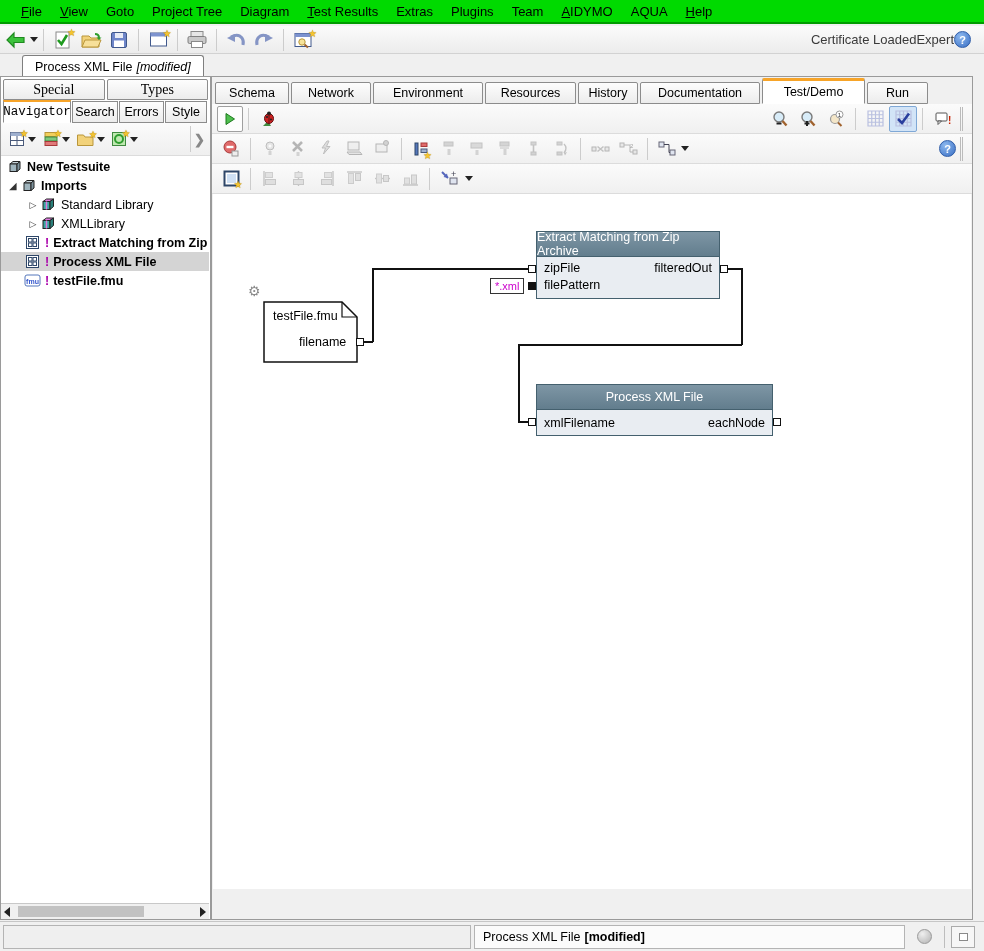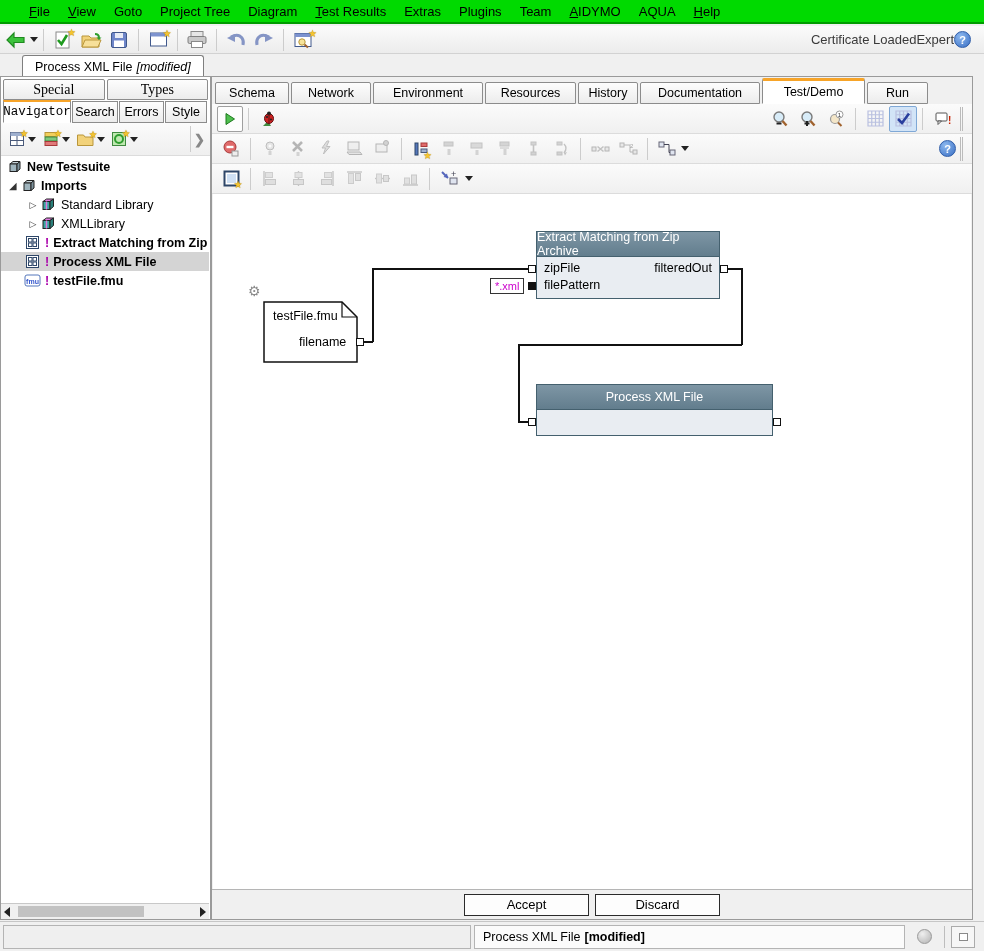--- a/index.html
+++ b/index.html
@@ -4,21 +4,21 @@
 <style>
   * { box-sizing: border-box; }
   html,body { margin:0; padding:0; }
   body {
     width:984px; height:951px; position:relative; overflow:hidden;
     background:#f0f0f0; font-family:"Liberation Sans", sans-serif; font-size:13px; color:#000;
   }
   
   .menubar { position:absolute; left:0; top:0; width:984px; height:24px;
     background:#00da00; border-bottom:2px solid #009c00;
-    display:flex; align-items:center; padding-left:20px;text-align:right; }
+    display:flex; align-items:center; padding-left:12px;text-align:right; }
   .mi { padding:0 9px; cursor:default; white-space:nowrap; }
   .mi .u { text-decoration:underline; }
   
   .toolbar { position:absolute; left:0; top:26px; width:984px; height:28px;
     background:linear-gradient(#fbfbfb,#ececec); border-bottom:1px solid #d2d2d2;
     display:flex; align-items:center; padding:0 5px; }
   .tbtn { height:26px; min-width:28px; display:flex; align-items:center; justify-content:center; position:relative; }
   .tsep { width:1px; height:22px; background:#cccccc; margin:0 5px; flex:none; }
   .chev { width:0; height:0; border-left:4px solid transparent; border-right:4px solid transparent; border-top:5px solid #222; margin-left:3px; }
   .tright { margin-left:auto; display:flex; align-items:center; color:#3a3a3a; padding-right:8px; }
@@ -705,29 +705,29 @@
         <polygon points="1,1 79,1 94,16 94,61 1,61" fill="#fff" stroke="#111" stroke-width="1.5"></polygon>
         <polyline points="79,1 79,16 94,16" fill="none" stroke="#111" stroke-width="1.2"></polyline>
       </svg>
     <div class="fmu-title" style="left:60px;top:115px">testFile.fmu</div>
     <div class="fmu-title" style="left:86px;top:141px">filename</div>
     <div class="port" style="left:143px;top:144px"></div>
     <div class="gearglyph" style="left:35px;top:90px">⚙</div>
 
     <div class="dblock" style="left:323px;top:190px;width:237px;height:52px">
       <div class="dhead">Process XML File</div>
+      <div class="prow" style="height:22px;align-items:center">
+        <span>xmlFilename</span>
+        <span>eachNode</span>
+      </div>
     </div>
     <div class="port" style="left:315px;top:224px"></div>
     <div class="port" style="left:560px;top:224px"></div>
   </div>
 
-  <div class="ed-footer">
-    <div class="pbtn">Accept</div>
-    <div class="pbtn">Discard</div>
-  </div>
 </div>
 
 <div class="statusbar">
   <div class="ss1"></div>
   <div class="ss2">
     <span>Process XML File</span>
     <b>[modified]</b>
   </div>
   <div class="led"></div>
   <div class="ssep"></div>

